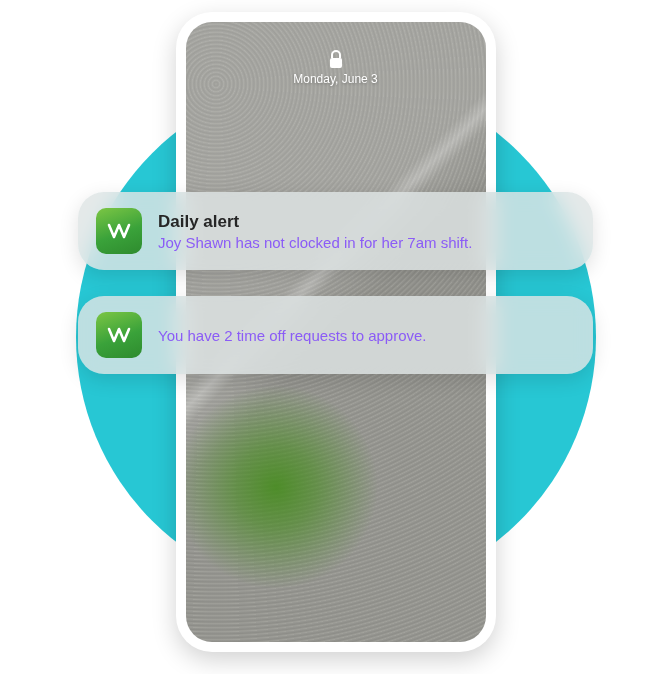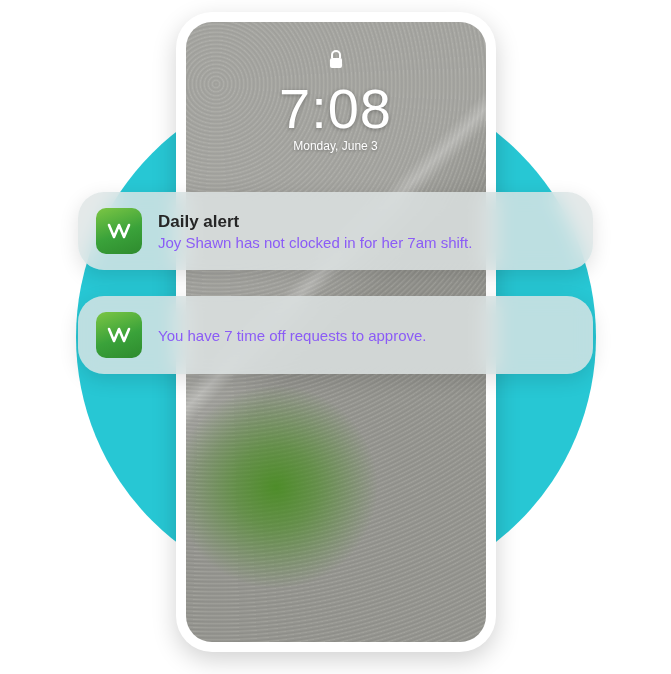--- a/index.html
+++ b/index.html
@@ -117,21 +117,20 @@
 <div class="circle-bg"></div>
 
 <div class="phone">
   <div class="screen">
     <div class="lock-icon">
       <svg width="16" height="20" viewBox="0 0 16 20" fill="none">
         <rect x="2" y="8" width="12" height="10" rx="2" fill="#ffffff"></rect>
         <path d="M4 8 V5 a4 4 0 0 1 8 0 V8" stroke="#ffffff" stroke-width="2" fill="none"></path>
       </svg>
     </div>
-    <div class="time">7:08</div>
     <div class="date">Monday, June 3</div>
   </div>
 </div>
 
 <div class="notifications">
 
   <div class="notification">
     <div class="app-icon">
       <svg width="28" height="28" viewBox="0 0 28 28">
         <path d="M4 8 L9 20 L14 8 L19 20 L24 8" stroke="#ffffff" stroke-width="2.6" fill="none" stroke-linejoin="round" stroke-linecap="round"></path>
@@ -143,17 +142,17 @@
     </div>
   </div>
 
   <div class="notification">
     <div class="app-icon">
       <svg width="28" height="28" viewBox="0 0 28 28">
         <path d="M4 8 L9 20 L14 8 L19 20 L24 8" stroke="#ffffff" stroke-width="2.6" fill="none" stroke-linejoin="round" stroke-linecap="round"></path>
       </svg>
     </div>
     <div class="notif-content">
-      <div class="notif-body">You have 7 time off requests to approve.</div>
+      <div class="notif-body">You have 2 time off requests to approve.</div>
     </div>
   </div>
 
 </div>
 
 </body></html>

